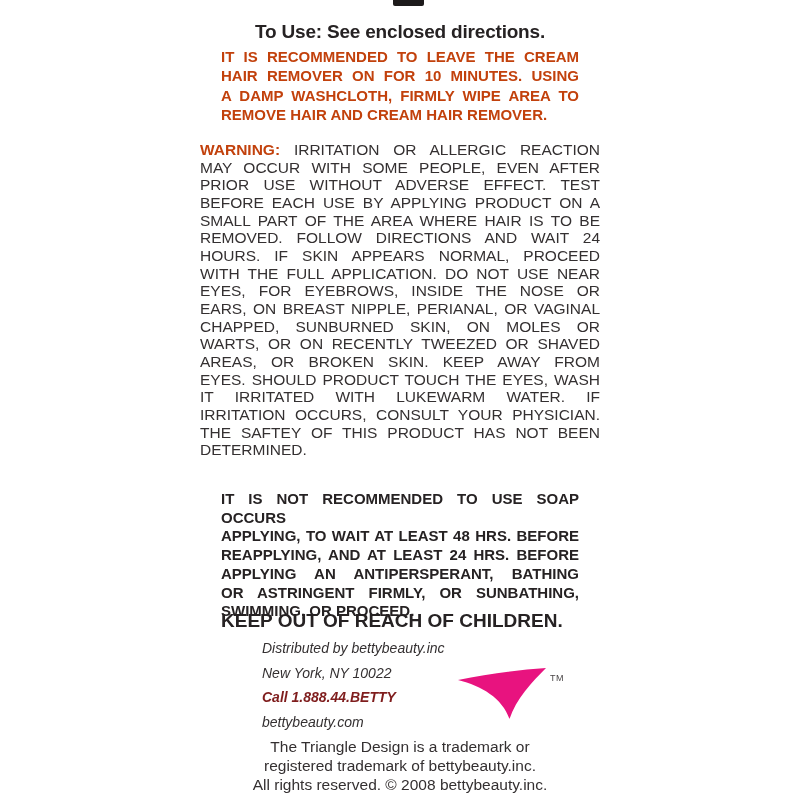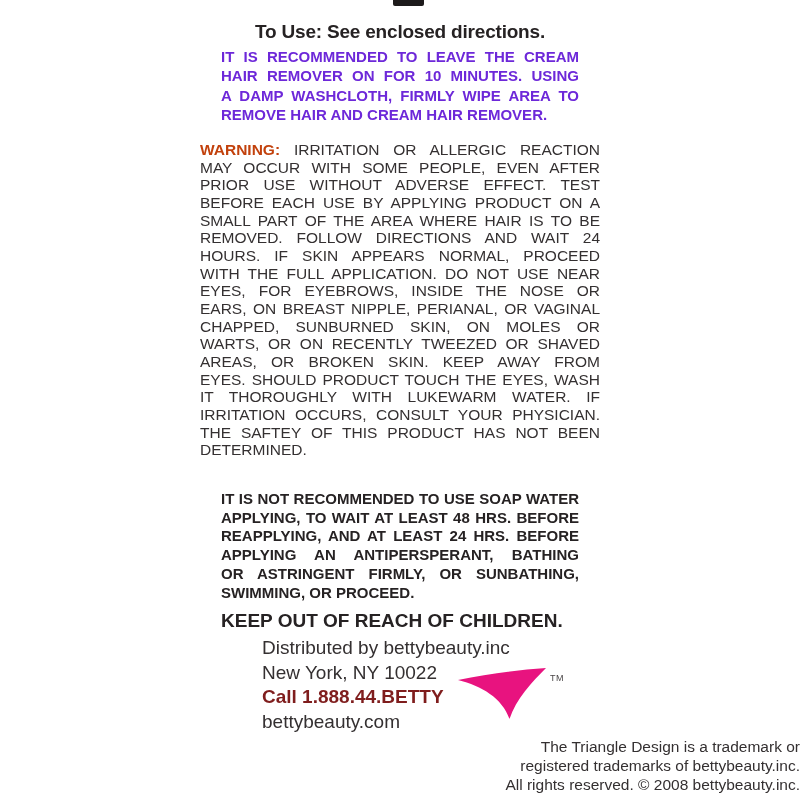--- a/index.html
+++ b/index.html
@@ -21,43 +21,43 @@
   .title {
     position: absolute; top: 21px; left: 0; right: 0;
     text-align: center; font-size: 19px; font-weight: 700;
     color: #262223; letter-spacing: -0.2px;
   }
 
   .block { position: absolute; }
 
   .usage-block {
     top: 47px; left: 221px; width: 358px;
-    font-size: 15px; font-weight: 700; line-height: 19.3px; color: #6d28d9;
+    font-size: 15px; font-weight: 700; line-height: 19.3px; color: #c2410c;
   }
   .warning-block {
     top: 141px; left: 200px; width: 400px;
     font-size: 15.5px; font-weight: 400; line-height: 17.65px; color: #343031;
   }
   .warning-block .warn-label { font-weight: 700; color: #c2410c; }
   .soap-block {
     top: 490px; left: 221px; width: 358px;
     font-size: 15px; font-weight: 700; line-height: 18.7px; color: #262223;
   }
   .keep-line {
     position: absolute; top: 610px; left: 221px; width: 400px;
     font-size: 19px; font-weight: 700; color: #262223;
   }
 
   .jline { text-align: justify; text-align-last: justify; white-space: normal; }
   .jlast { text-align-last: left; }
-  .cline { text-align: right; }
+  .cline { text-align: center; }
 
   .dist-block {
     position: absolute; top: 636px; left: 262px;
-    font-size: 19px; line-height: 24.5px; color: #343031;
+    font-size: 14px; line-height: 24.5px; color: #343031; font-style: italic;
   }
   .dist-phone { font-weight: 700; color: #7f1d1d; }
 
   .logo-wrap { position: absolute; left: 454px; top: 660px; width: 112px; height: 62px; }
   .logo-svg { position: absolute; left: 0; top: 2px; }
   .logo-tm {
     position: absolute; left: 96px; top: 1px;
     font-size: 9px; font-weight: 400; color: #4a4647; letter-spacing: 0.5px; margin-top: 12px;
   }
 
@@ -94,29 +94,29 @@
         <div class="jline">SMALL PART OF THE AREA WHERE HAIR IS TO BE</div>
         <div class="jline">REMOVED. FOLLOW DIRECTIONS AND WAIT 24</div>
         <div class="jline">HOURS. IF SKIN APPEARS NORMAL, PROCEED</div>
         <div class="jline">WITH THE FULL APPLICATION. DO NOT USE NEAR</div>
         <div class="jline">EYES, FOR EYEBROWS, INSIDE THE NOSE OR</div>
         <div class="jline">EARS, ON BREAST NIPPLE, PERIANAL, OR VAGINAL</div>
         <div class="jline">CHAPPED, SUNBURNED SKIN, ON MOLES OR</div>
         <div class="jline">WARTS, OR ON RECENTLY TWEEZED OR SHAVED</div>
         <div class="jline">AREAS, OR BROKEN SKIN. KEEP AWAY FROM</div>
         <div class="jline">EYES. SHOULD PRODUCT TOUCH THE EYES, WASH</div>
-        <div class="jline">IT THOROUGHLY WITH LUKEWARM WATER. IF</div>
+        <div class="jline">IT IRRITATED WITH LUKEWARM WATER. IF</div>
         <div class="jline">IRRITATION OCCURS, CONSULT YOUR PHYSICIAN.</div>
         <div class="jline">THE SAFTEY OF THIS PRODUCT HAS NOT BEEN</div>
         <div class="jline jlast">DETERMINED.</div>
       </div>
   </div>
 
   <div class="block soap-block">
-      <div class="jline">IT IS NOT RECOMMENDED TO USE SOAP WATER</div>
+      <div class="jline">IT IS NOT RECOMMENDED TO USE SOAP OCCURS</div>
       <div class="jline">APPLYING, TO WAIT AT LEAST 48 HRS. BEFORE</div>
       <div class="jline">REAPPLYING, AND AT LEAST 24 HRS. BEFORE</div>
       <div class="jline">APPLYING AN ANTIPERSPERANT, BATHING</div>
       <div class="jline">OR ASTRINGENT FIRMLY, OR SUNBATHING,</div>
       <div class="jline jlast">SWIMMING, OR PROCEED.</div>
     </div>
 
   <div class="keep-line">KEEP OUT OF REACH OF CHILDREN.</div>
 
   <div class="dist-block">
@@ -128,17 +128,17 @@
 
   <div class="logo-wrap">
     <svg class="logo-svg" width="96" height="60" viewBox="0 0 96 60" xmlns="http://www.w3.org/2000/svg">
       <path id="triangle-path" d="M 4 18 C 33 12 62 8 92 6 C 78 20 62 37 55.5 57 C 48 36 28 24 4 18 Z" fill="#E8137F"></path>
     </svg>
     <span class="logo-tm">TM</span>
   </div>
 
   <div class="footer-block">
       <div class="cline">The Triangle Design is a trademark or</div>
-      <div class="cline">registered trademarks of bettybeauty.inc.</div>
+      <div class="cline">registered trademark of bettybeauty.inc.</div>
       <div class="cline">All rights reserved. © 2008 bettybeauty.inc.</div>
     </div>
 
 </div>
 
 </body></html>

